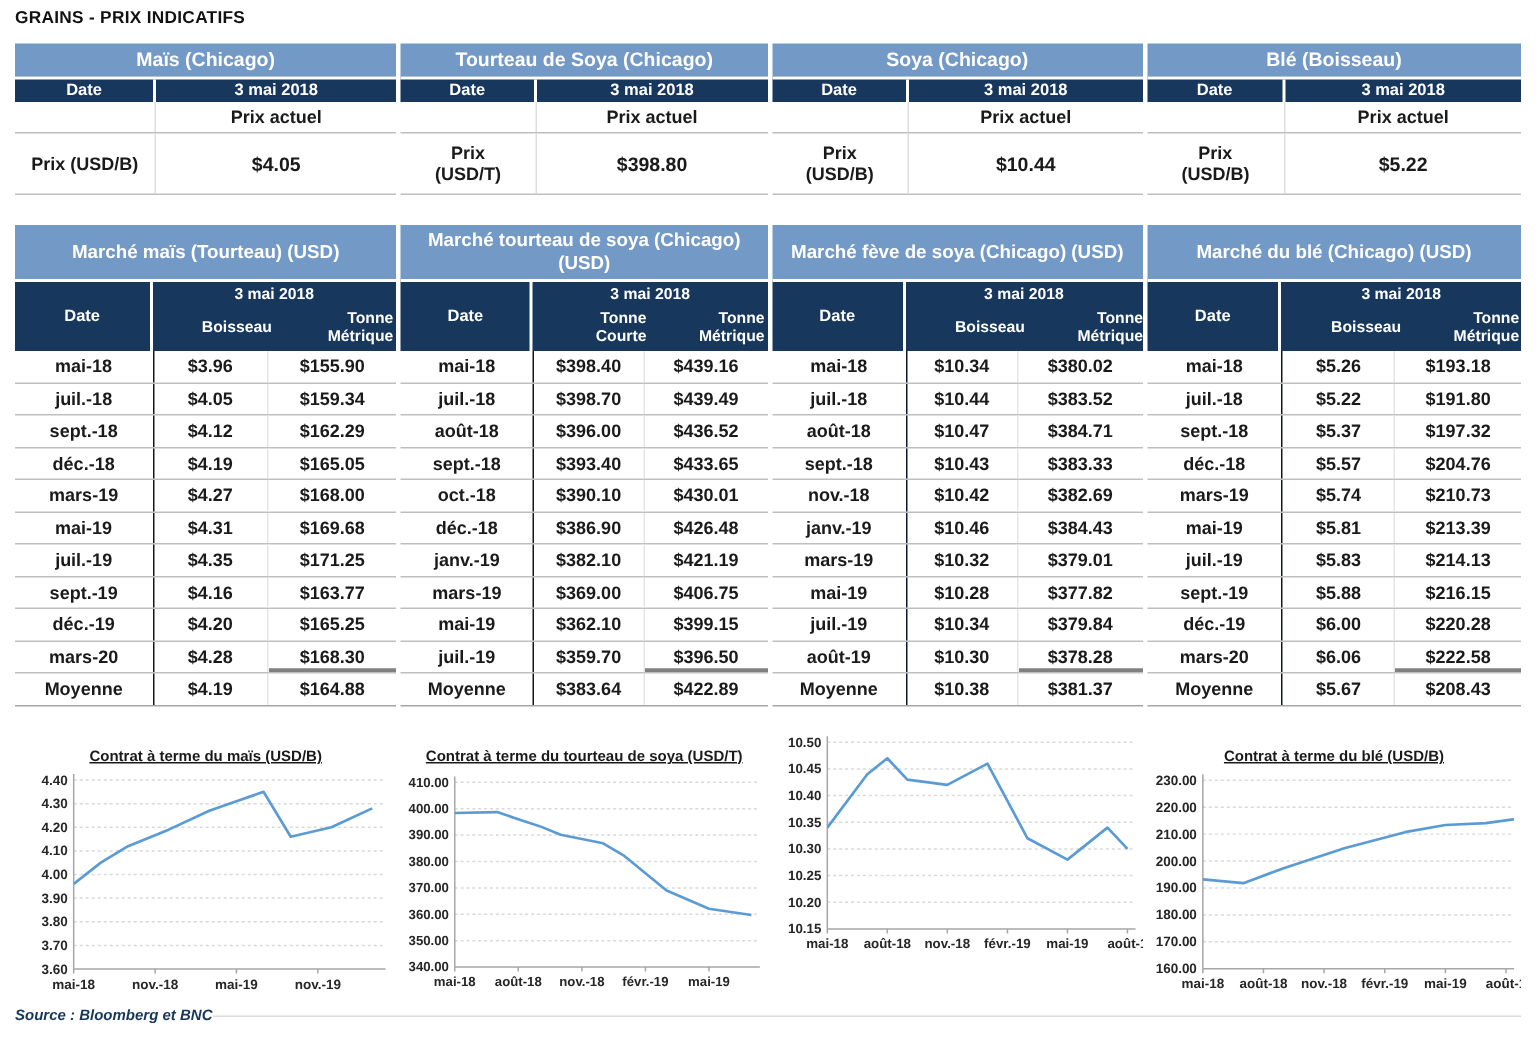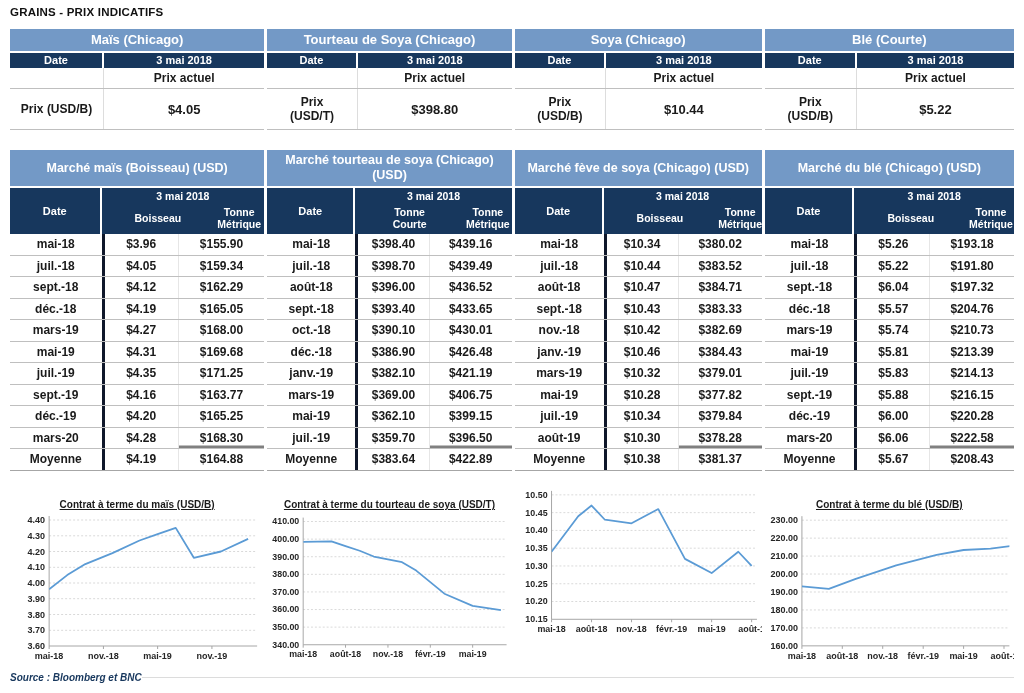--- a/index.html
+++ b/index.html
@@ -25,25 +25,25 @@
   .r-price .c1{width:37%;font-size:12px;white-space:pre-line;border-right:1px solid #ddd;display:flex;align-items:center;justify-content:center;line-height:1.2;}
   .r-price .c2{width:63%;font-size:13px;display:flex;align-items:center;justify-content:center;}
   
   .market-grid{margin-top:20px;}
   .m-title{background:var(--blue);color:#fff;font-weight:bold;font-size:12.5px;text-align:center;height:36px;display:flex;align-items:center;justify-content:center;line-height:1.2;padding:0 4px;}
   .m-head{display:flex;background:var(--navy);color:#fff;border-top:2px solid #fff;}
   .m-head .hc1{width:36%;display:flex;align-items:center;justify-content:center;font-size:11px;font-weight:bold;border-right:2px solid #fff;}
   .m-head .hrt{width:64%;}
   .m-head .hdate{height:16px;line-height:16px;text-align:center;font-size:10.5px;font-weight:bold;}
   .m-head .hcols{display:flex;height:30px;}
-  .m-head .hcols div{width:50%;display:flex;align-items:center;justify-content:center;font-size:10.5px;font-weight:bold;text-align:center;line-height:1.1;padding:0 2px;margin-left:31px;}
+  .m-head .hcols div{width:50%;display:flex;align-items:center;justify-content:center;font-size:10.5px;font-weight:bold;text-align:right;line-height:1.1;padding:0 2px;margin-left:31px;}
   .m-row{display:flex;height:21.5px;border-bottom:1px solid var(--rowline);font-size:12px;font-weight:bold;text-align:center;}
   .m-row>div{display:flex;align-items:center;justify-content:center;height:100%;}
   .m-row .c1{width:36%;}
-  .m-row .c2{width:30%;border-left:3px solid #0f172a;}
+  .m-row .c2{width:30%;border-left:1px solid #0f172a;}
   .m-row .c3{width:34%;border-left:1px solid #e6e6e6;}
   .m-row.last .c3{box-shadow:inset 0 -2.5px 0 #808080;}
   .m-row.moy{border-bottom:1px solid #a6a6a6;}
   
   .charts-grid{margin-top:14px;}
   .chart-title{min-height:26px;display:flex;align-items:flex-end;justify-content:center;text-align:center;font-size:10px;font-weight:bold;line-height:1.15;padding:0 8px;text-decoration:underline;}
   .chart-svg{display:block;width:100%;height:152px;margin-top:2px;}
   
   .source-row{display:flex;align-items:center;gap:0;margin-top:7px;}
   .source{font-size:10px;font-weight:bold;font-style:italic;color:#17375D;white-space:nowrap;}
@@ -96,40 +96,40 @@
       <div class="c1"></div>
       <div class="c2">Prix actuel</div>
     </div>
     <div class="r-price">
       <div class="c1">Prix
 (USD/B)</div>
       <div class="c2">$10.44</div>
     </div>
   </div>
     <div class="spot">
-    <div class="t-title">Blé (Courte)</div>
+    <div class="t-title">Blé (Boisseau)</div>
     <div class="t-sub">
       <div class="c1">Date</div>
       <div class="c2">3 mai 2018</div>
     </div>
     <div class="r-actuel">
       <div class="c1"></div>
       <div class="c2">Prix actuel</div>
     </div>
     <div class="r-price">
       <div class="c1">Prix
 (USD/B)</div>
       <div class="c2">$5.22</div>
     </div>
   </div>
   </div>
 
 <div class="grid4 market-grid" id="market-grid">
     <div class="market">
-    <div class="m-title">Marché maïs  (Boisseau) (USD)</div>
+    <div class="m-title">Marché maïs  (Tourteau) (USD)</div>
     <div class="m-head">
       <div class="hc1">Date</div>
       <div class="hrt">
         <div class="hdate">3 mai 2018</div>
         <div class="hcols">
           <div>Boisseau</div>
           <div>Tonne Métrique</div>
         </div>
       </div>
     </div>
@@ -349,21 +349,21 @@
     <div class="c2">$5.26</div>
     <div class="c3">$193.18</div>
   </div>
         <div class="m-row">
     <div class="c1">juil.-18</div>
     <div class="c2">$5.22</div>
     <div class="c3">$191.80</div>
   </div>
         <div class="m-row">
     <div class="c1">sept.-18</div>
-    <div class="c2">$6.04</div>
+    <div class="c2">$5.37</div>
     <div class="c3">$197.32</div>
   </div>
         <div class="m-row">
     <div class="c1">déc.-18</div>
     <div class="c2">$5.57</div>
     <div class="c3">$204.76</div>
   </div>
         <div class="m-row">
     <div class="c1">mars-19</div>
     <div class="c2">$5.74</div>

